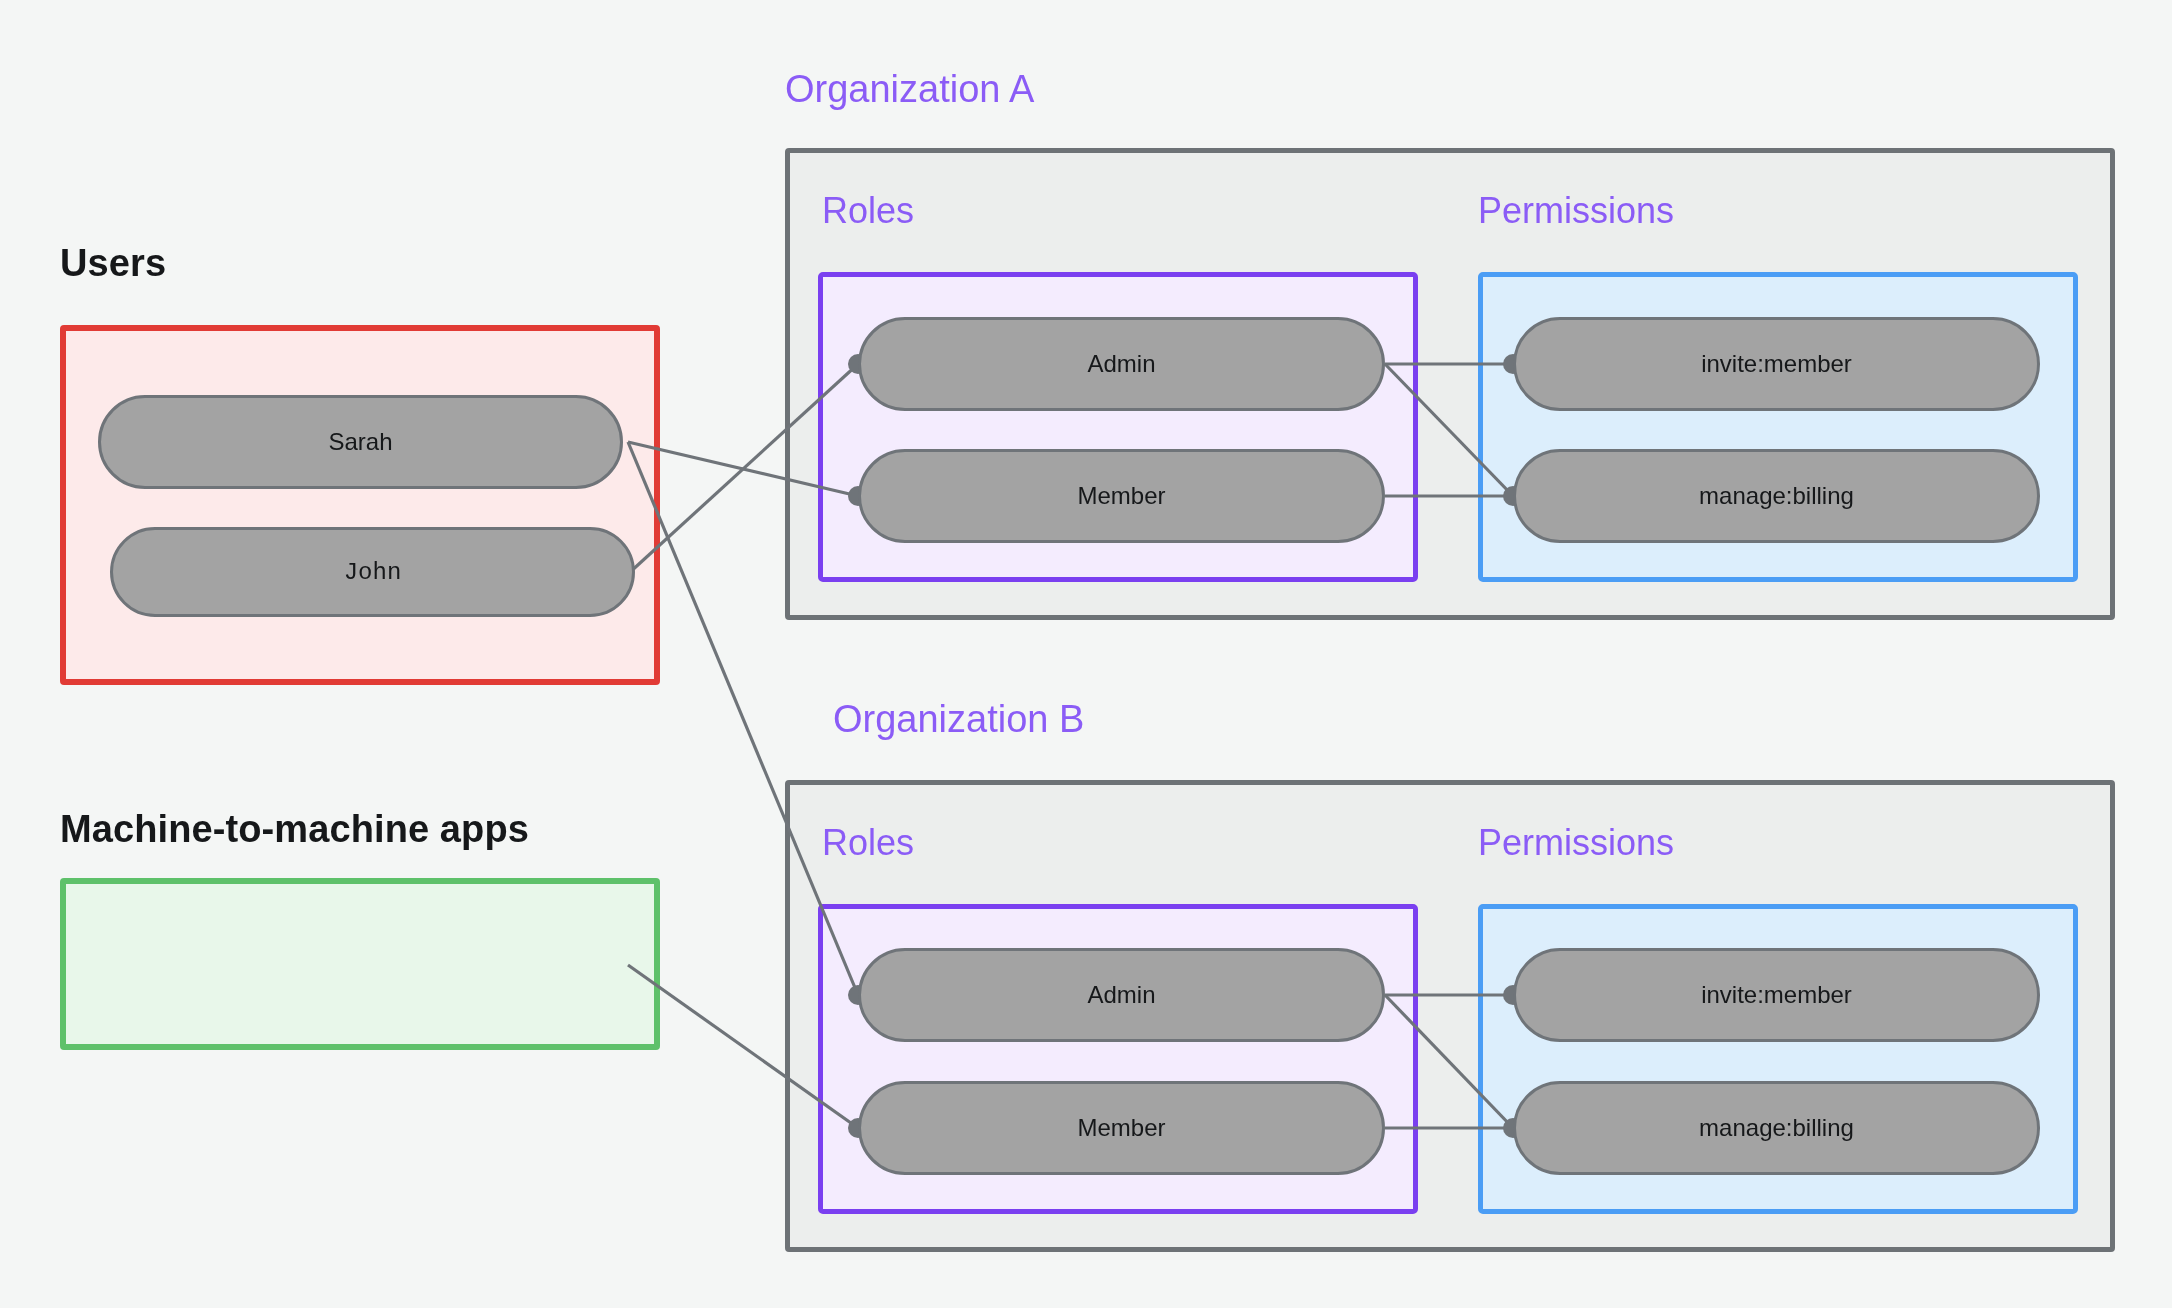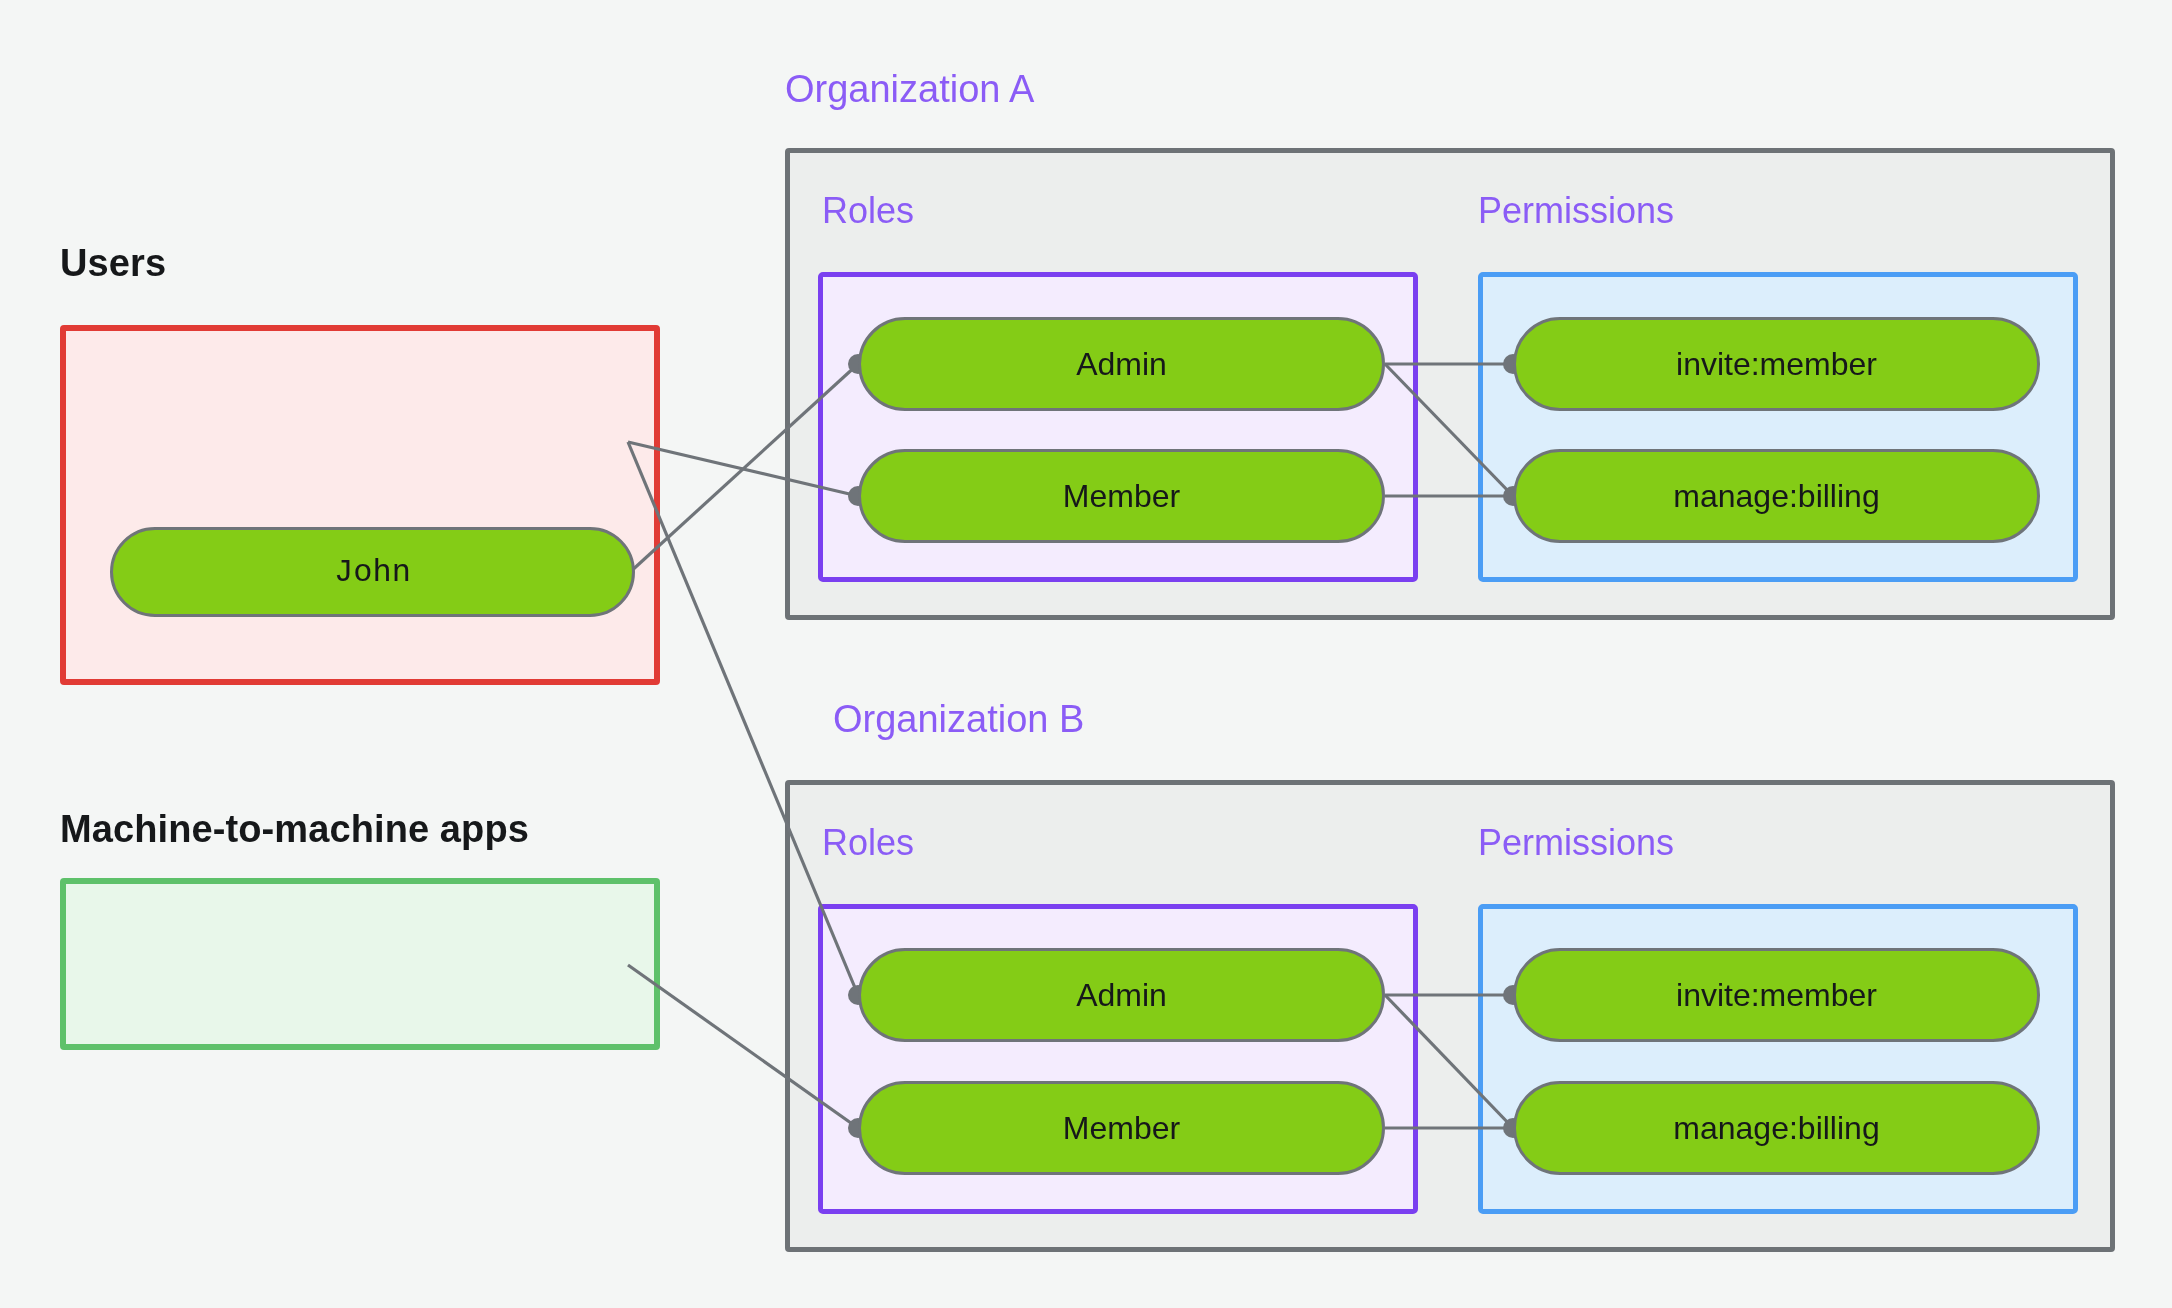--- a/index.html
+++ b/index.html
@@ -90,27 +90,27 @@
   .box-perms {
     border: 5px solid #4b9df5;
     background: #dceefc;
     border-radius: 5px;
   }
 
   
   .pill {
     position: absolute;
     box-sizing: border-box;
-    background: #84cc16;
+    background: #a3a3a3;
     border: 3.5px solid #6f7479;
     border-radius: 999px;
     display: flex;
     align-items: center;
     justify-content: center;
-    font-size: 32px;
+    font-size: 24px;
     color: #16181a;
     z-index: 7;
     white-space: nowrap;
   }
 </style>
 </head>
 <body>
 
 <div id="stage">
 
@@ -144,20 +144,21 @@
     <circle class="edge-dot" cx="1513" cy="364" r="10"></circle>
     <circle class="edge-dot" cx="1513" cy="496" r="10"></circle>
     <circle class="edge-dot" cx="1513" cy="995" r="10"></circle>
     <circle class="edge-dot" cx="1513" cy="1128" r="10"></circle>
   </svg>
 
   <div class="group-label" style="left:60px; top:242px;">Users</div>
 
   <div class="box box-users" style="left:60px; top:325px; width:600px; height:360px;"></div>
 
+  <div class="pill" style="left:98px; top:395px; width:525px; height:94px;">Sarah</div>
 
   <div class="pill" style="left:110px; top:527px; width:525px; height:90px;font-family:Liberation Mono, monospace;">John</div>
 
   <div class="group-label" style="left:60px; top:808px;">Machine-to-machine apps</div>
 
   <div class="box box-m2m" style="left:60px; top:878px; width:600px; height:172px;"></div>
 
 
   <div class="org-label" style="left:785px; top:68px;">Organization A</div>
 

